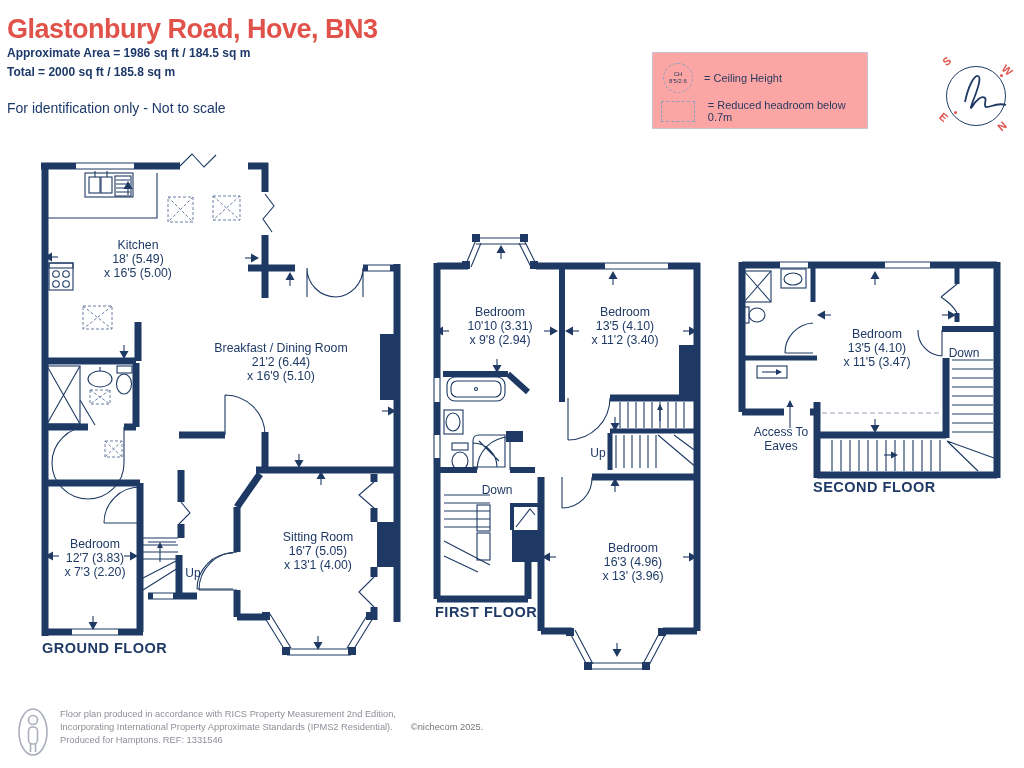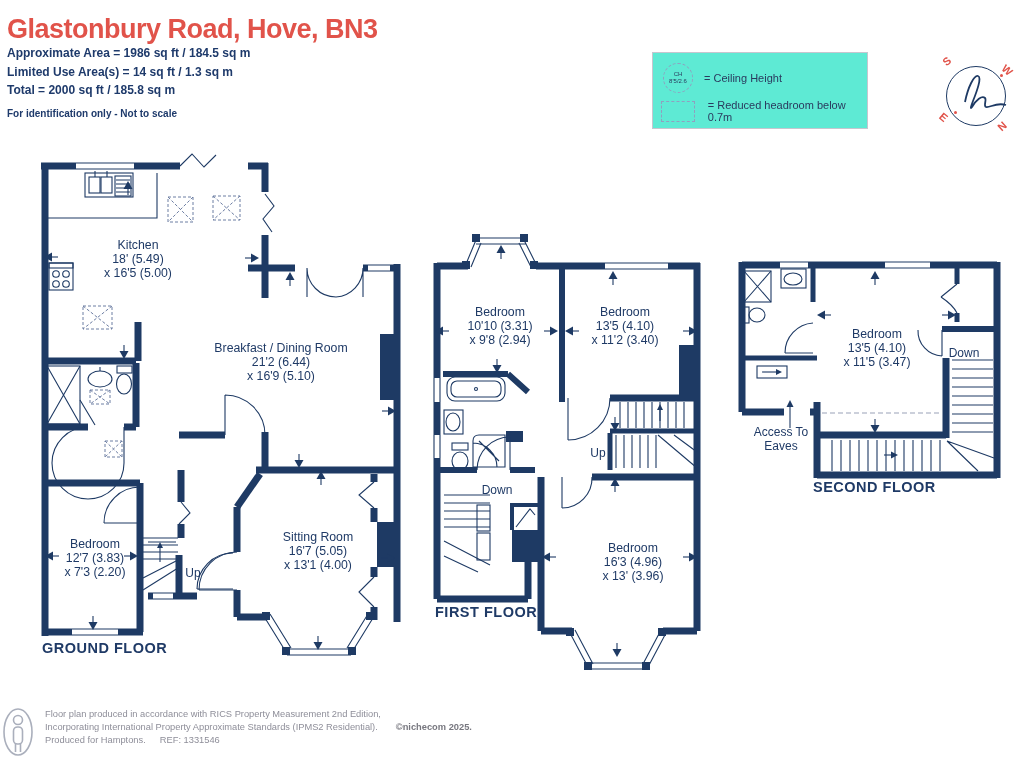--- a/index.html
+++ b/index.html
@@ -2,41 +2,41 @@
 <html><head>
 <meta charset="utf-8">
 <style>
   html,body{margin:0;padding:0;background:#fff;}
   .page{position:relative;width:1024px;height:768px;background:#fff;overflow:hidden;
         font-family:"Liberation Sans",sans-serif;}
   
   .hdr{position:absolute;left:7px;top:14px;}
   .hdr .title{font-size:27px;font-weight:700;color:#e1534a;letter-spacing:-0.5px;line-height:30px;}
   .hdr .area{font-size:12px;font-weight:700;color:#1e3a6b;line-height:18.5px;}
-  .hdr .disc{font-size:10px;font-weight:700;color:#1e3a6b;margin-top:8px;}
-  
-  .legend{position:absolute;left:652px;top:52px;width:214px;height:75px;border:1px solid #c6c6cf;background:#5eead4;}
+  .hdr .disc{font-size:14px;font-weight:400;color:#1e3a6b;margin-top:19px;}
+  
+  .legend{position:absolute;left:652px;top:52px;width:214px;height:75px;border:1px solid #c6c6cf;background:#fca5a5;}
   .leg-row{position:absolute;left:0;display:flex;align-items:center;}
   .leg-circle{width:28px;height:28px;border:1px dashed #8fa0bf;border-radius:50%;
               display:flex;flex-direction:column;align-items:center;justify-content:center;color:#2a3a5e;}
   .leg-circle .a{font-size:6px;line-height:7px;}
   .leg-circle .b{font-size:6px;line-height:7px;}
   .leg-rect{width:33px;height:19px;border:1px dashed #8fa0bf;}
   .leg-txt{font-size:11px;color:#2a3a5e;font-weight:500;}
   
   .logo{position:absolute;left:938px;top:58px;width:76px;height:76px;}
   .logo .ring{position:absolute;left:8px;top:8px;width:58px;height:58px;border:1.6px solid #1e3a64;border-radius:50%;}
   .logo .mono{position:absolute;left:0;top:0;width:76px;height:76px;}
   .logo .cl{position:absolute;font-size:11px;font-weight:700;color:#e1534a;}
   .logo .dot{position:absolute;width:3px;height:3px;border-radius:50%;background:#e1534a;}
   
-  .ftr{position:absolute;left:1px;top:706px;display:flex;justify-content:flex-end;}
+  .ftr{position:absolute;left:16px;top:706px;display:flex;justify-content:flex-end;}
   .ftr-txt{margin-left:10px;font-size:9.3px;color:#8e8e99;line-height:13px;padding-top:2px;}
-  .ftr-txt .cp{font-weight:700;color:#77777f;margin-left:18px;}
-  .ftr-txt .ref{margin-left:14px;}
+  .ftr-txt .cp{font-weight:400;color:#77777f;margin-left:18px;}
+  .ftr-txt .ref{margin-left:2px;}
   
   svg.plan{position:absolute;left:0;top:0;}
   .w7{stroke:#1e3a64;stroke-width:7;fill:none;}
   .w6{stroke:#1e3a64;stroke-width:6;fill:none;}
   .w5{stroke:#1e3a64;stroke-width:5;fill:none;}
   .w4{stroke:#1e3a64;stroke-width:4;fill:none;}
   .t{stroke:#1e3a64;stroke-width:1.1;fill:none;}
   .f{fill:#1e3a64;stroke:none;}
   .dash{stroke:#6d7ea3;stroke-width:1;fill:none;stroke-dasharray:3 2;}
   .dashg{stroke:#9aa2b8;stroke-width:1.2;fill:none;stroke-dasharray:5 3;}
@@ -45,21 +45,20 @@
   .fl{font:600 14.5px "Liberation Sans",sans-serif;fill:#1f3a66;letter-spacing:.5px;}
 </style>
 </head>
 <body>
 
 <div class="page">
 
   <div class="hdr">
     <div class="title">Glastonbury Road, Hove, BN3</div>
     <div class="area">Approximate Area = 1986 sq ft / 184.5 sq m</div>
-    <div class="area">Limited Use Area(s) = 14 sq ft / 1.3 sq m</div>
     <div class="area">Total = 2000 sq ft / 185.8 sq m</div>
     <div class="disc">For identification only - Not to scale</div>
   </div>
 
   <div class="legend">
     <div class="leg-row" style="top:10px;left:10px;">
       <div class="leg-circle">
         <div class="a">CH</div>
         <div class="b">8'5/2.6</div>
       </div>

